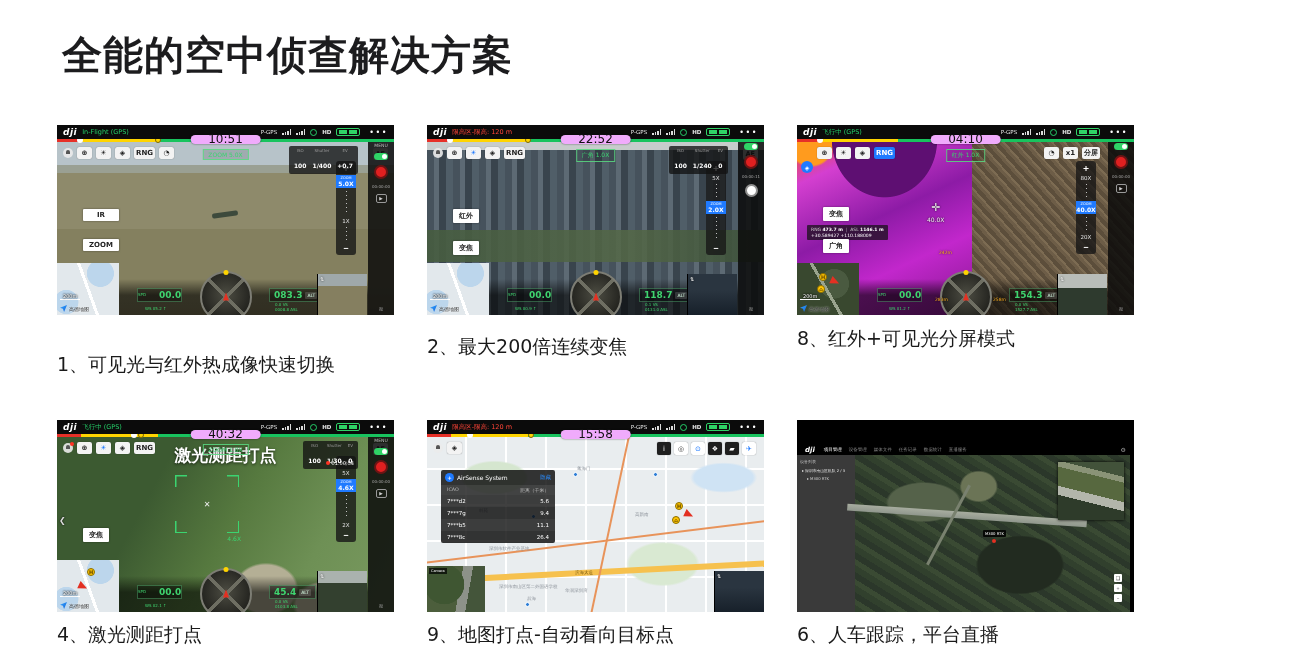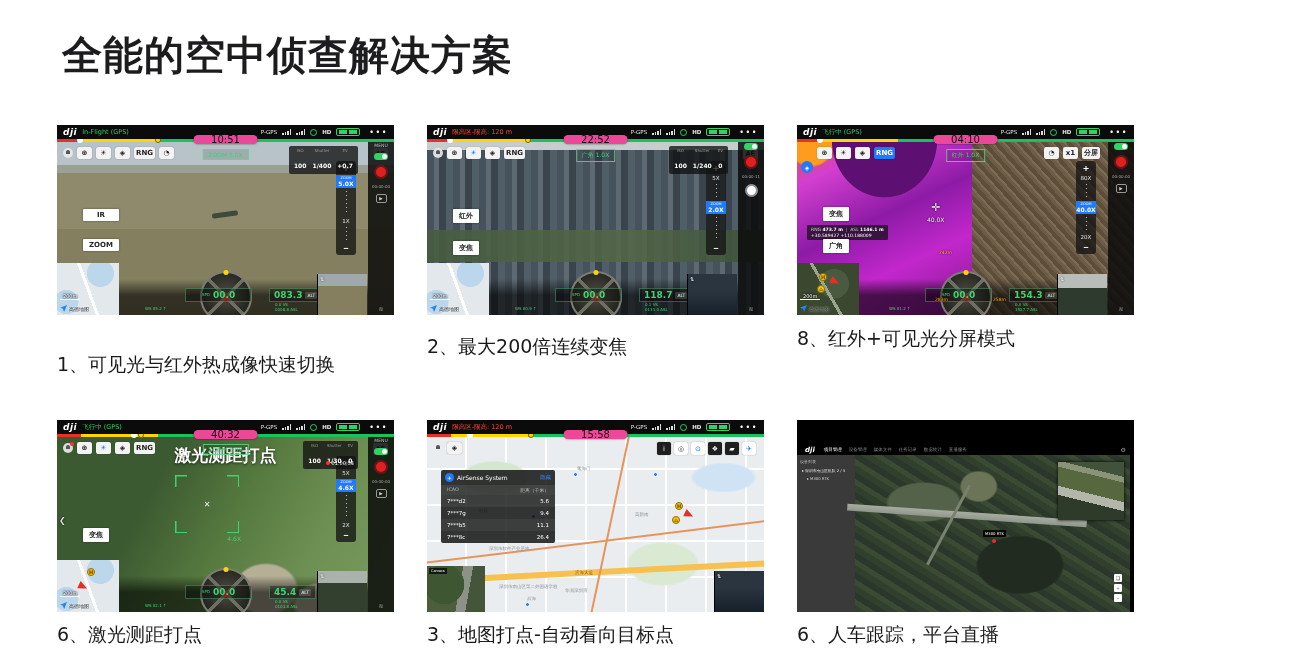--- a/index.html
+++ b/index.html
@@ -35,21 +35,21 @@
   .bars i { display:block; width:1.5px; background:#dcdcdc; }
   .bars i:nth-child(1){height:2px} .bars i:nth-child(2){height:3px} .bars i:nth-child(3){height:4.5px} .bars i:nth-child(4){height:6px}
   .shield { width:7px; height:7px; border:1px solid #25d069; border-radius:50%; display:inline-block; }
   .hd { color:#e8e8e8; font-size:5.5px; font-weight:bold; }
   .batt { display:inline-flex; gap:2px; border:1px solid #2fd366; border-radius:2px; padding:1px 2px; }
   .batt b { width:8px; height:4px; background:#2fd366; display:block; }
   .dots { color:#fff; font-size:8px; letter-spacing:1.5px; margin-left:4px; }
   .prog { position:absolute; top:14px; left:0; right:0; height:3px; z-index:39; background:linear-gradient(90deg,#e63028 0 7%,#ffd400 7% 30%,#18c35e 30% 100%); }
   .pdot { position:absolute; top:-2px; width:6px; height:6px; border-radius:50%; }
   .pdot.w { left:6%; background:#fff; } .pdot.y { left:29%; background:#ffd400; border:1px solid #7a6700; }
-  .tpill { position:absolute; top:10px; left:50%; transform:translateX(-50%); background:#ec4899; color:#111; font-size:10px; line-height:9px; padding:0 18px; border-radius:5px; z-index:41; box-shadow:0 0 2px rgba(0,0,0,.6); }
+  .tpill { position:absolute; top:10px; left:50%; transform:translateX(-50%); background:#f0abfc; color:#111; font-size:12px; line-height:9px; padding:0 18px; border-radius:5px; z-index:41; box-shadow:0 0 2px rgba(0,0,0,.6); }
 
   
   .trow { position:absolute; top:22px; left:6px; display:flex; gap:4px; align-items:center; z-index:30; }
   .bell { width:10px; height:10px; border-radius:50%; background:rgba(235,235,235,.9); position:relative; }
   .bell::after { content:""; position:absolute; left:3px; top:2px; width:4px; height:4px; background:#555; border-radius:2px 2px 0 0; }
   .bell.alert::before { content:""; position:absolute; right:-1px; top:-1px; width:4px; height:4px; background:#ff3224; border-radius:50%; z-index:2; }
   .tbtn { min-width:15px; height:12px; background:#f3f3f3; border-radius:2px; color:#222; font-size:7px; font-weight:bold; display:flex; align-items:center; justify-content:center; padding:0 2px; box-shadow:0 0 1px rgba(0,0,0,.5); white-space:nowrap; }
   .tbtn.blue { color:#1f7aff; } .tbtn.bluebg { background:#1f7aff; color:#fff; }
   .exptag { position:absolute; top:24px; left:50%; transform:translateX(-50%); border:1px solid rgba(90,220,130,.85); color:#3bd470; font-size:6px; padding:1px 5px; z-index:30; white-space:nowrap; background:rgba(0,0,0,.12); }
   .caminfo { position:absolute; top:21px; right:36px; background:rgba(18,18,18,.78); border-radius:2px; display:flex; gap:6px; padding:2px 5px; z-index:30; }
@@ -78,21 +78,21 @@
   .rtime { color:#a8a8a8; font-size:4px; }
   .play { width:11px; height:9px; border:1px solid #9a9a9a; border-radius:2px; color:#cfcfcf; font-size:4.5px; display:flex; align-items:center; justify-content:center; }
   .railmore { color:#9a9a9a; font-size:6px; margin-top:auto; margin-bottom:3px; }
 
   
   .btmbar { position:absolute; left:0; right:26px; bottom:0; height:36px; background:linear-gradient(transparent,rgba(0,0,0,.6) 45%); z-index:14; }
   .compass { position:absolute; left:50%; bottom:-8px; transform:translateX(-50%); width:52px; height:52px; border-radius:50%; border:2px solid #7d7d74; z-index:16;
     background:linear-gradient(45deg,transparent 47%,#6e6e62 47% 53%,transparent 53%),linear-gradient(-45deg,transparent 47%,#6e6e62 47% 53%,transparent 53%),radial-gradient(circle at 50% 45%,#4c4c42,#21211d 75%); }
   .compass::after { content:""; position:absolute; left:50%; top:50%; transform:translate(-50%,-55%); border-left:3px solid transparent; border-right:3px solid transparent; border-bottom:8px solid #e33022; }
   .compass::before { content:""; position:absolute; left:50%; top:-3px; transform:translateX(-50%); width:5px; height:5px; border-radius:50%; background:#ffd400; }
-  .spdbox { position:absolute; bottom:13px; left:80px; display:flex; align-items:center; gap:3px; background:rgba(0,0,0,.35); border:1px solid rgba(110,230,150,.35); padding:1px 16px; z-index:16; color:#3fd46f;margin-left:48px; }
+  .spdbox { position:absolute; bottom:13px; left:80px; display:flex; align-items:center; gap:13px; background:rgba(0,0,0,.35); border:1px solid rgba(110,230,150,.35); padding:1px 0; z-index:16; color:#3fd46f; }
   .spdbox .lb { font-size:4px; line-height:4.5px; }
   .spdbox .big { font-size:9px; font-weight:bold; }
   .altbox { position:absolute; bottom:13px; left:212px; display:flex; align-items:center; gap:3px; background:rgba(0,0,0,.35); border:1px solid rgba(110,230,150,.35); padding:1px 4px; z-index:16; color:#3fd46f; }
   .altbox .big { font-size:9px; font-weight:bold; }
   .altbox .chip { font-size:4.5px; background:rgba(255,255,255,.15); padding:1px 2px; border-radius:1px; color:#d9ffe6; }
   .subtel { position:absolute; font-size:4px; color:#3fd46f; z-index:16; white-space:nowrap; }
   .mdist { position:absolute; font-size:4.5px; color:#ffb020; z-index:17; text-shadow:0 0 2px #000; }
 
   
   .mapthumb { position:absolute; left:0; bottom:0; width:62px; height:52px; z-index:18; overflow:hidden; background:radial-gradient(circle at 70% 20%,#bcd6ec 0 22%,transparent 23%),radial-gradient(circle at 15% 75%,#bcd6ec 0 18%,transparent 19%),linear-gradient(70deg,transparent 48%,#fff 48% 52%,transparent 52%),#e2e8ec; }
@@ -560,21 +560,21 @@
   <div class="altbox">
     <span class="big">45.4</span>
     <span class="chip">ALT</span>
   </div>
   <span class="subtel" style="left:218px;bottom:8px">0.0 VS</span>
   <span class="subtel" style="left:218px;bottom:3px">0103.8 ASL</span>
   <div class="pip pip4">
       <span class="arr">⇅</span>
     </div>
 </section>
-<span class="caption" style="left:57px;top:622px">6、激光测距打点</span>
+<span class="caption" style="left:57px;top:622px">4、激光测距打点</span>
 
 <section class="panel tall" style="left:427px;top:420px">
   <div class="scene s5"></div>
   <div class="road-y"></div>
   <div class="road-o"></div>
   <div class="road-o2"></div>
   <span class="roadlbl" style="left:148px;top:150px">滨海大道</span>
   <span class="mlabel" style="left:150px;top:46px">粤海门</span>
   <span class="mlabel" style="left:52px;top:88px">科苑</span>
   <span class="mlabel" style="left:100px;top:176px">后海</span>
@@ -659,21 +659,21 @@
         <span>26.4</span>
       </div>
   </div>
   <div class="pip5">
       <span class="tag">Camera</span>
     </div>
   <div class="pip pip2" style="right:0">
       <span class="arr">⇅</span>
     </div>
 </section>
-<span class="caption" style="left:427px;top:622px">3、地图打点-自动看向目标点</span>
+<span class="caption" style="left:427px;top:622px">9、地图打点-自动看向目标点</span>
 
 <section class="panel tall" style="left:797px;top:420px">
   <nav class="p6nav">
     <span class="dji6">dji</span>
     <span class="ni on">项目管理</span>
     <span class="ni">设备管理</span>
     <span class="ni">媒体文件</span>
     <span class="ni">任务记录</span>
     <span class="ni">数据统计</span>
     <span class="ni">直播服务</span>

